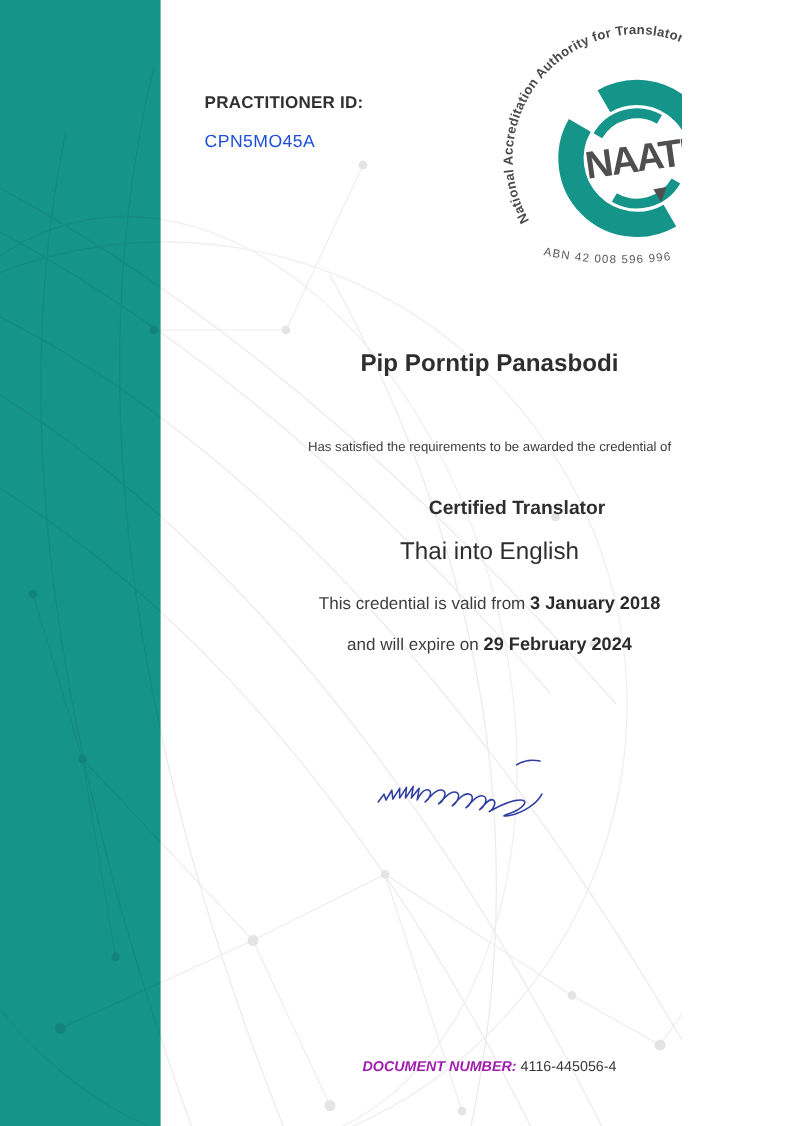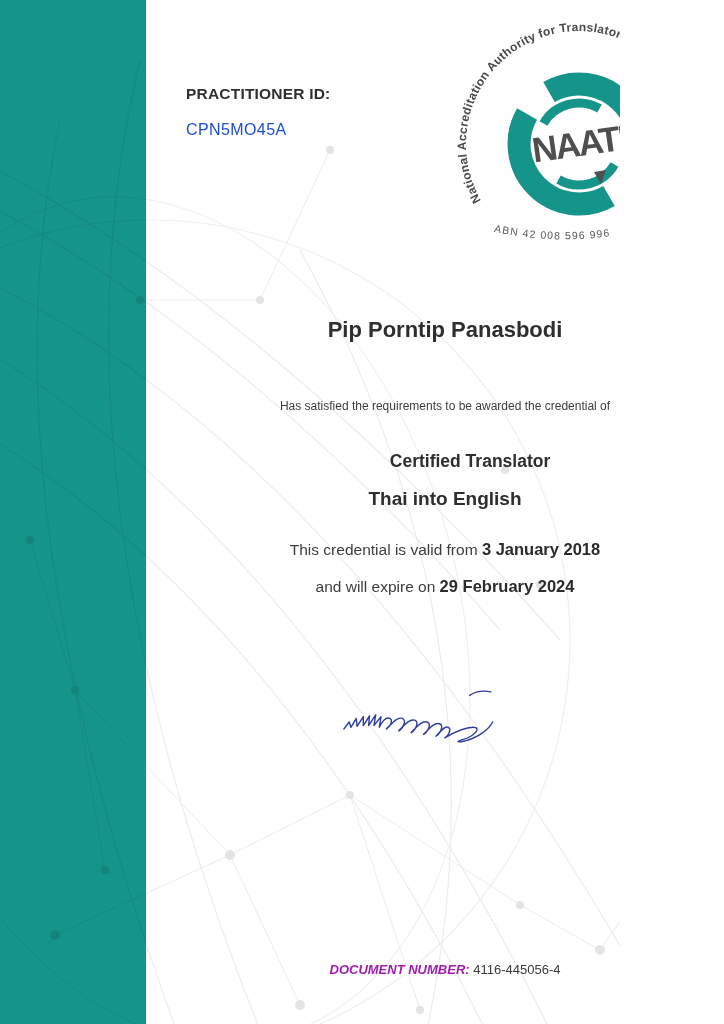--- a/index.html
+++ b/index.html
@@ -11,21 +11,21 @@
   .mesh{position:absolute;left:0;top:0;z-index:2;mix-blend-mode:multiply;pointer-events:none;}
   .content{position:absolute;left:0;top:0;width:724px;height:1024px;z-index:3;}
   .abs{position:absolute;}
   .prac-label{left:186px;top:85px;font-size:15.5px;font-weight:bold;color:#303030;letter-spacing:.2px;}
   .prac-value{left:186px;top:121px;font-size:16px;color:#1d4ed8;letter-spacing:.4px;}
   .logo-wrap{left:434px;top:4px;width:290px;height:250px;}
   .center-block{left:146px;width:530px;text-align:center;margin-left:34px;}
   .name{top:317px;font-size:22px;font-weight:bold;color:#2e2e2e;}
   .statement{top:399px;font-size:12px;color:#3d3d3d;}
   .cred-title{top:451px;font-size:17.5px;font-weight:bold;color:#2e2e2e;padding-left:25px;}
-  .cred-lang{top:488px;font-size:19px;font-weight:bold;color:#2e2e2e;}
+  .cred-lang{top:488px;font-size:22px;font-weight:normal;color:#2e2e2e;}
   .valid1{top:540px;font-size:15.5px;color:#3d3d3d;}
   .valid2{top:577px;font-size:15.5px;color:#3d3d3d;}
   .valid1 b,.valid2 b{font-size:16.5px;color:#2b2b2b;}
   .sig-wrap{left:330px;top:683px;width:180px;height:62px;}
   .ceo{top:752px;font-size:17px;font-style:italic;color:#383838;}
   .docnum{top:962px;font-size:13px;color:#3a3a3a;}
   .docnum b{color:#a21caf;font-style:italic;}
   .logo-arc-text{font-size:12px;font-weight:bold;fill:#4a4a4a;letter-spacing:.3px;}
   .logo-ltd{font-size:7px;font-weight:bold;fill:#4a4a4a;}
   .logo-abn{font-size:10.5px;fill:#5a5a5a;letter-spacing:1.1px;}

